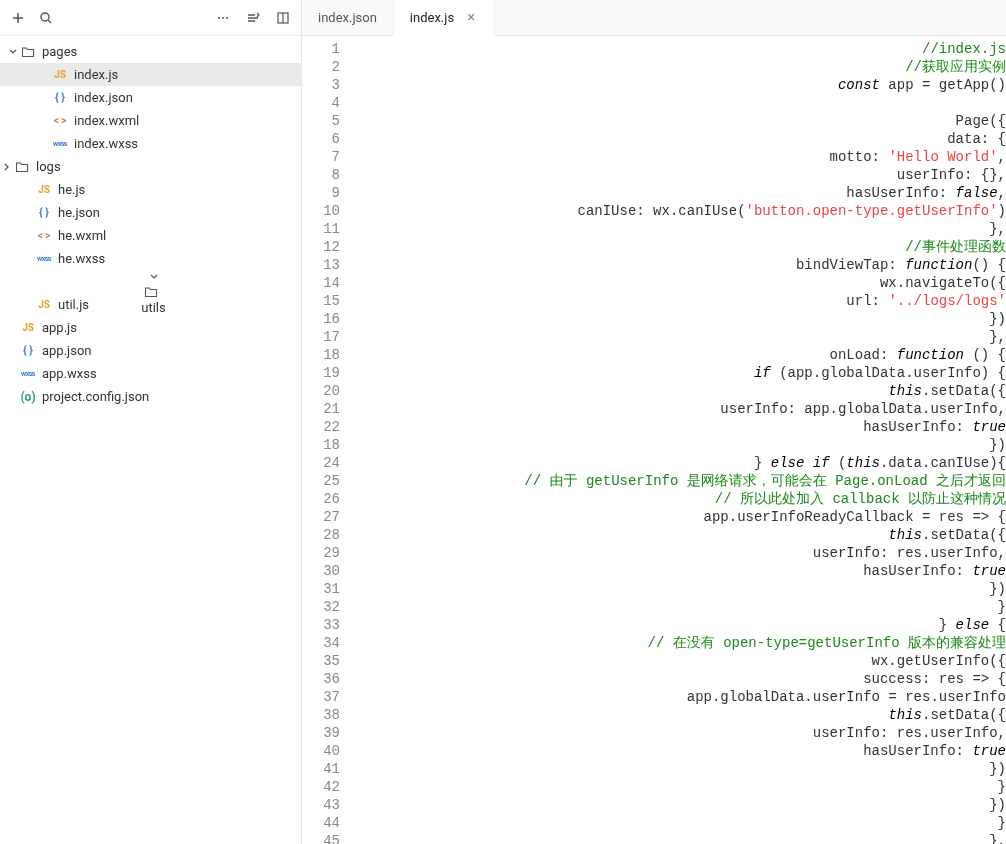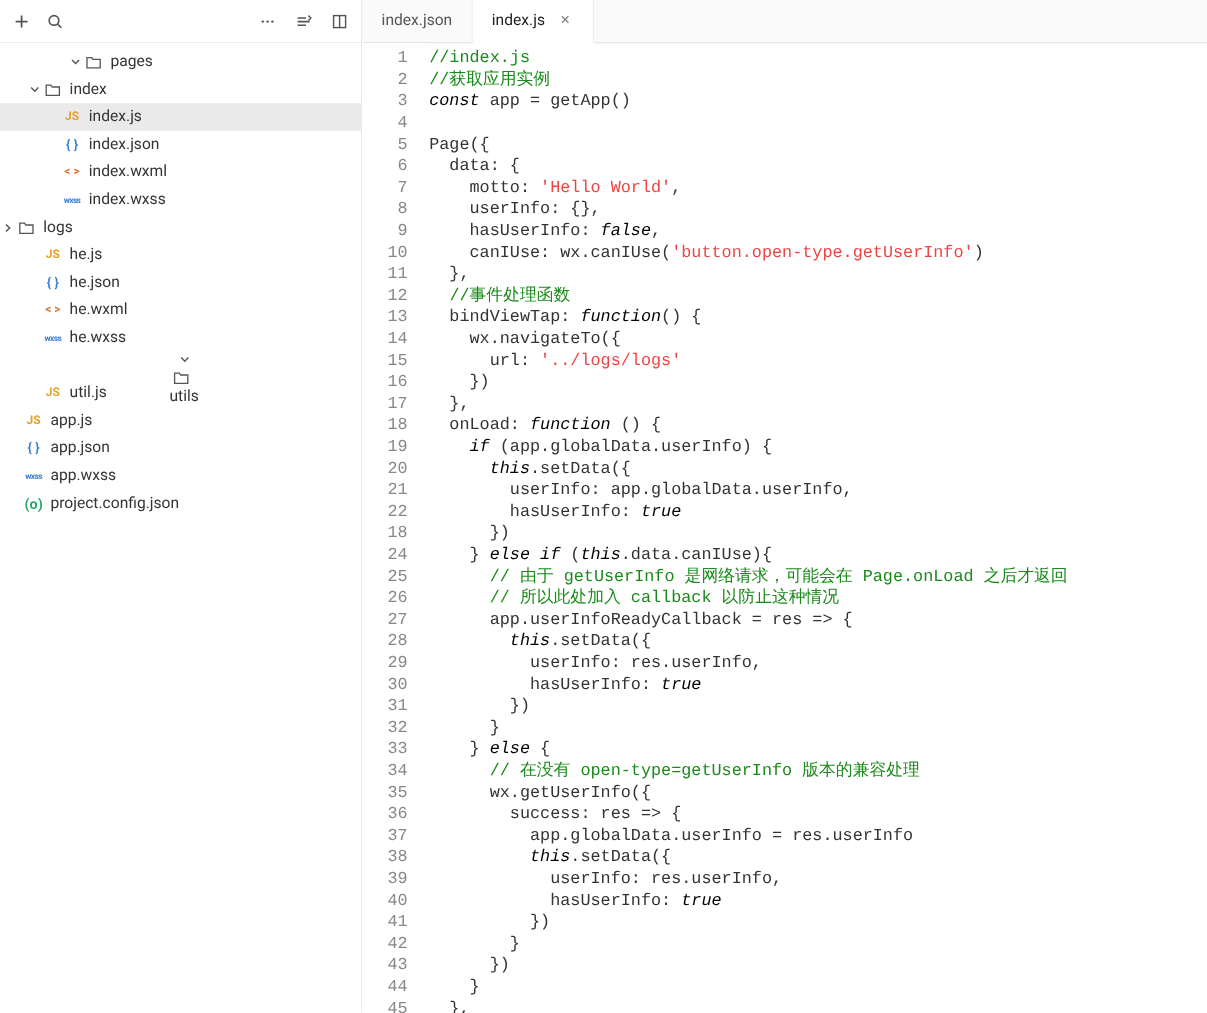--- a/index.html
+++ b/index.html
@@ -125,21 +125,21 @@
   user-select: none;
   padding-top: 4px;
 }
 .gutter div { height: 18px; }
 .code {
   flex: 1;
   padding-top: 4px;
   white-space: pre;
   color: #333;
 }
-.code .line { height: 18px; }
+.code .line { height: 18px; text-align: right; }
 .c-comment { color: #1a8a1a; }
 .c-keyword { color: #000000; font-style: italic; }
 .c-string { color: #ef4444; }
 svg { display: block; }
 </style>
 </head>
 <body>
 
 <div class="sidebar">
   <div class="sidebar-toolbar">
@@ -172,45 +172,32 @@
       </div>
       <div class="tb-btn">
         <svg width="14" height="14" viewBox="0 0 14 14">
             <rect x="2" y="2" width="10" height="10" stroke="#555" stroke-width="1.2" fill="none"></rect>
             <path d="M7 2v10" stroke="#555" stroke-width="1.2"></path>
           </svg>
       </div>
     </div>
   </div>
   <div class="filetree" id="filetree">
-      <div class="tree-row" style="padding-left: 24px; margin-left: 32px;">
+      <div class="tree-row" style="padding-left: 6px;">
         <span class="tree-chevron">
           <svg width="10" height="10" viewBox="0 0 10 10">
             <path d="M2 3l3 3 3-3" stroke="#555" stroke-width="1.2" fill="none"></path>
           </svg>
         </span>
         <span class="tree-icon folder-icon">
           <svg width="14" height="14" viewBox="0 0 14 14">
             <path d="M1.5 3h4l1 1.5h6v7h-11z" stroke="#555" stroke-width="1.1" fill="none"></path>
           </svg>
         </span>
         <span class="tree-label">pages</span>
-      </div>
-      <div class="tree-row" style="padding-left: 22px;">
-        <span class="tree-chevron">
-          <svg width="10" height="10" viewBox="0 0 10 10">
-            <path d="M2 3l3 3 3-3" stroke="#555" stroke-width="1.2" fill="none"></path>
-          </svg>
-        </span>
-        <span class="tree-icon folder-icon">
-          <svg width="14" height="14" viewBox="0 0 14 14">
-            <path d="M1.5 3h4l1 1.5h6v7h-11z" stroke="#555" stroke-width="1.1" fill="none"></path>
-          </svg>
-        </span>
-        <span class="tree-label">index</span>
       </div>
       <div class="tree-row selected" style="padding-left: 52px;">
         <span class="tree-icon icon-js">JS</span>
         <span class="tree-label">index.js</span>
       </div>
       <div class="tree-row" style="padding-left: 52px;">
         <span class="tree-icon icon-json">{ }</span>
         <span class="tree-label">index.json</span>
       </div>
       <div class="tree-row" style="padding-left: 52px;">

